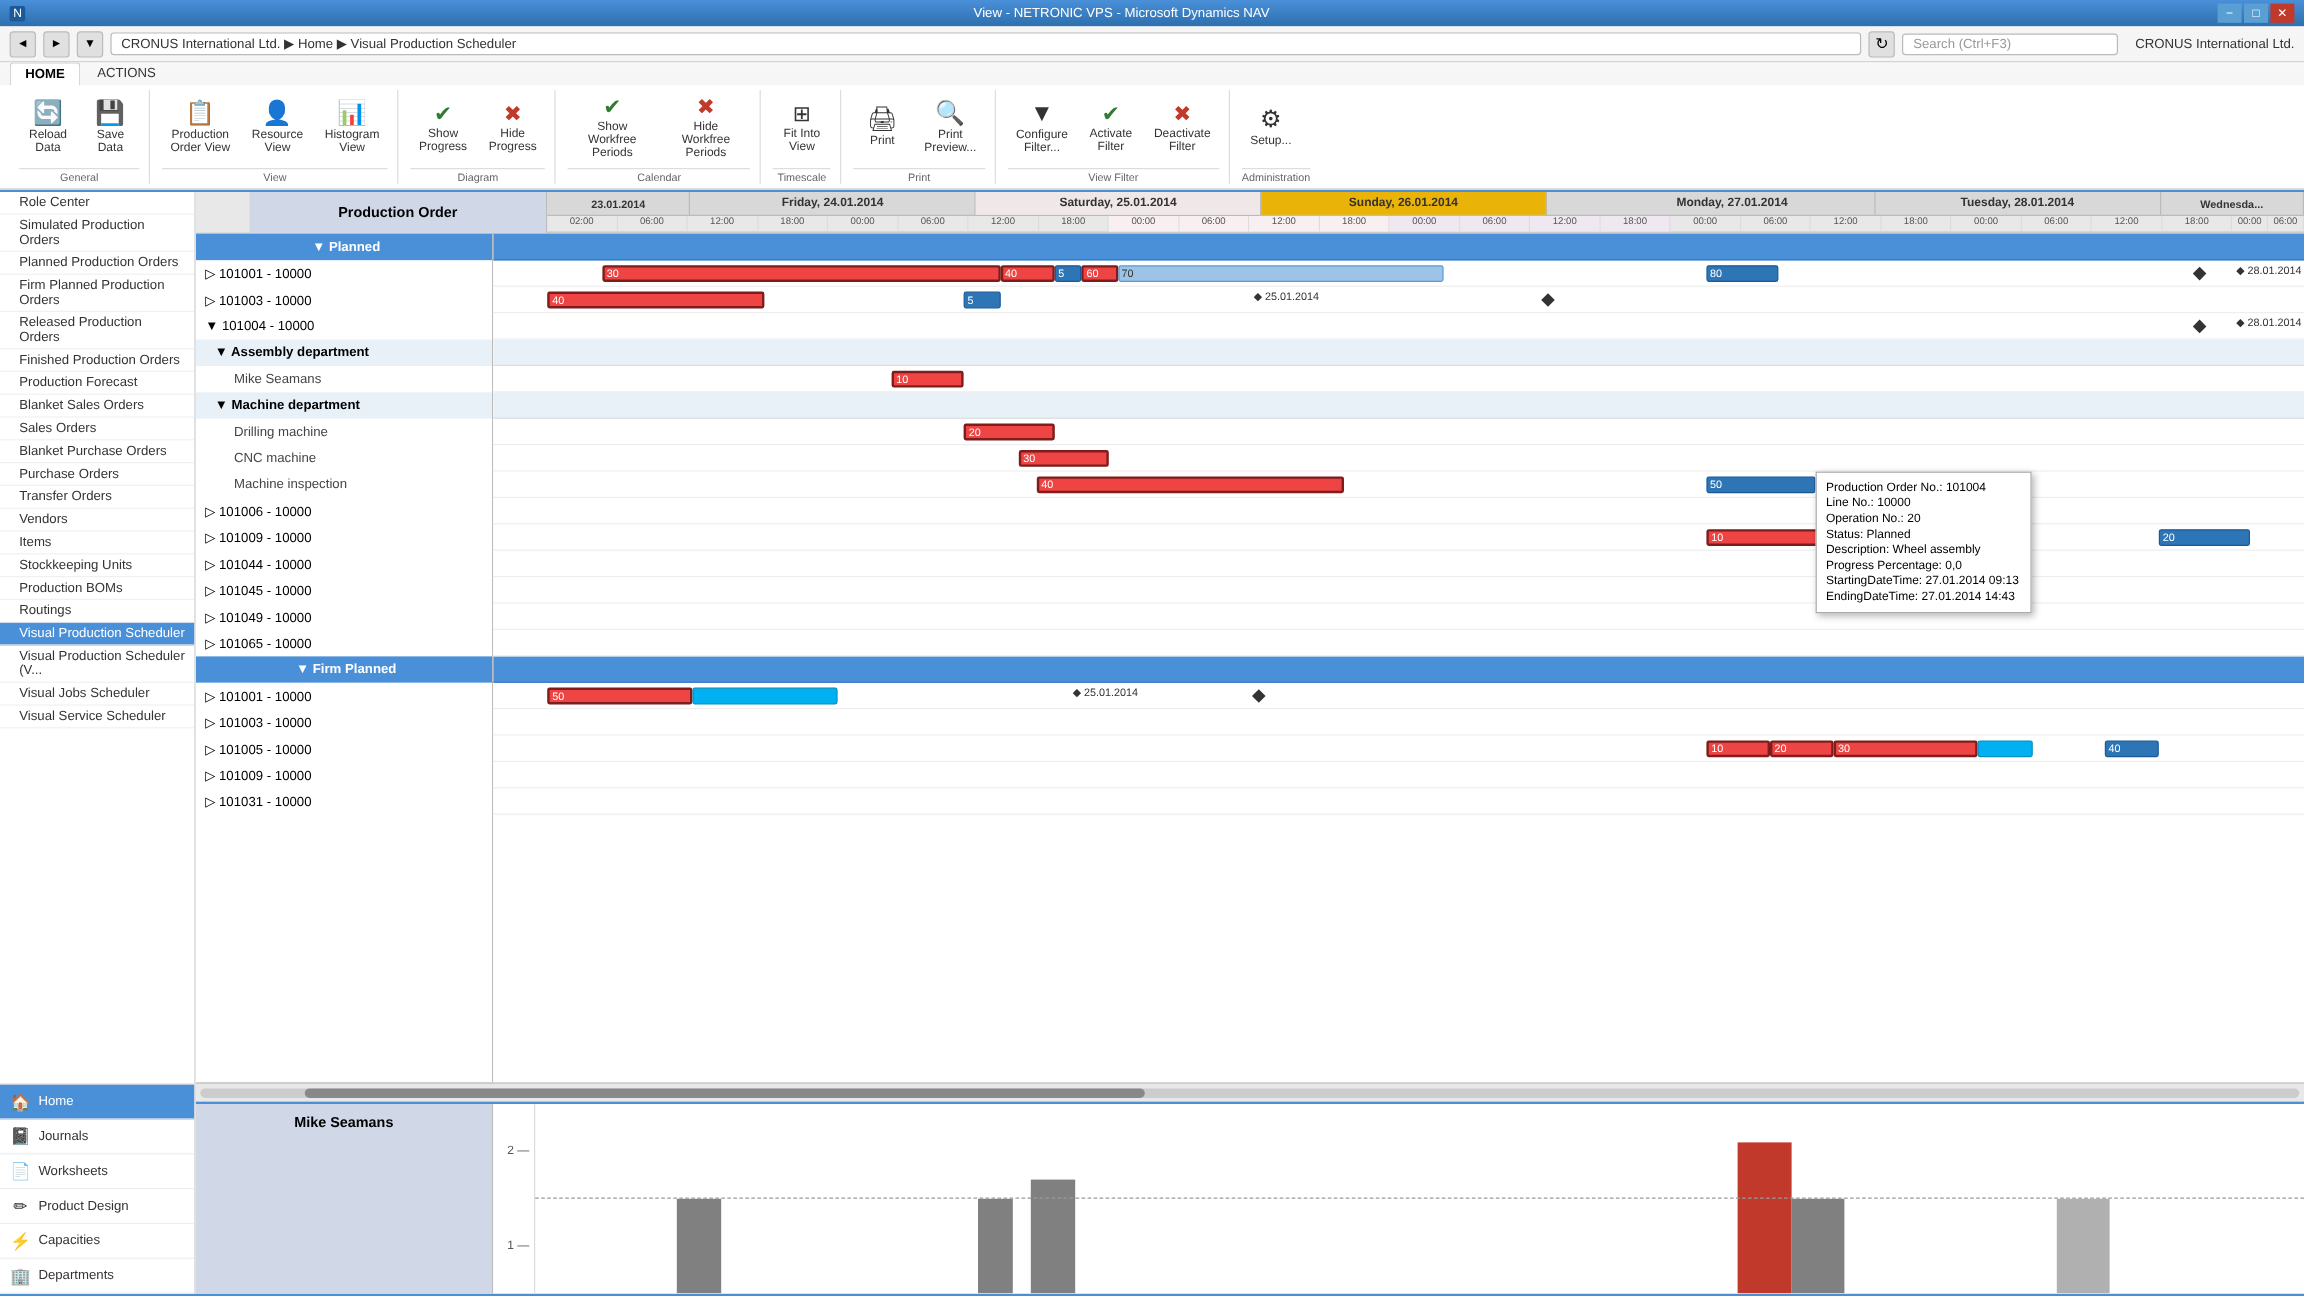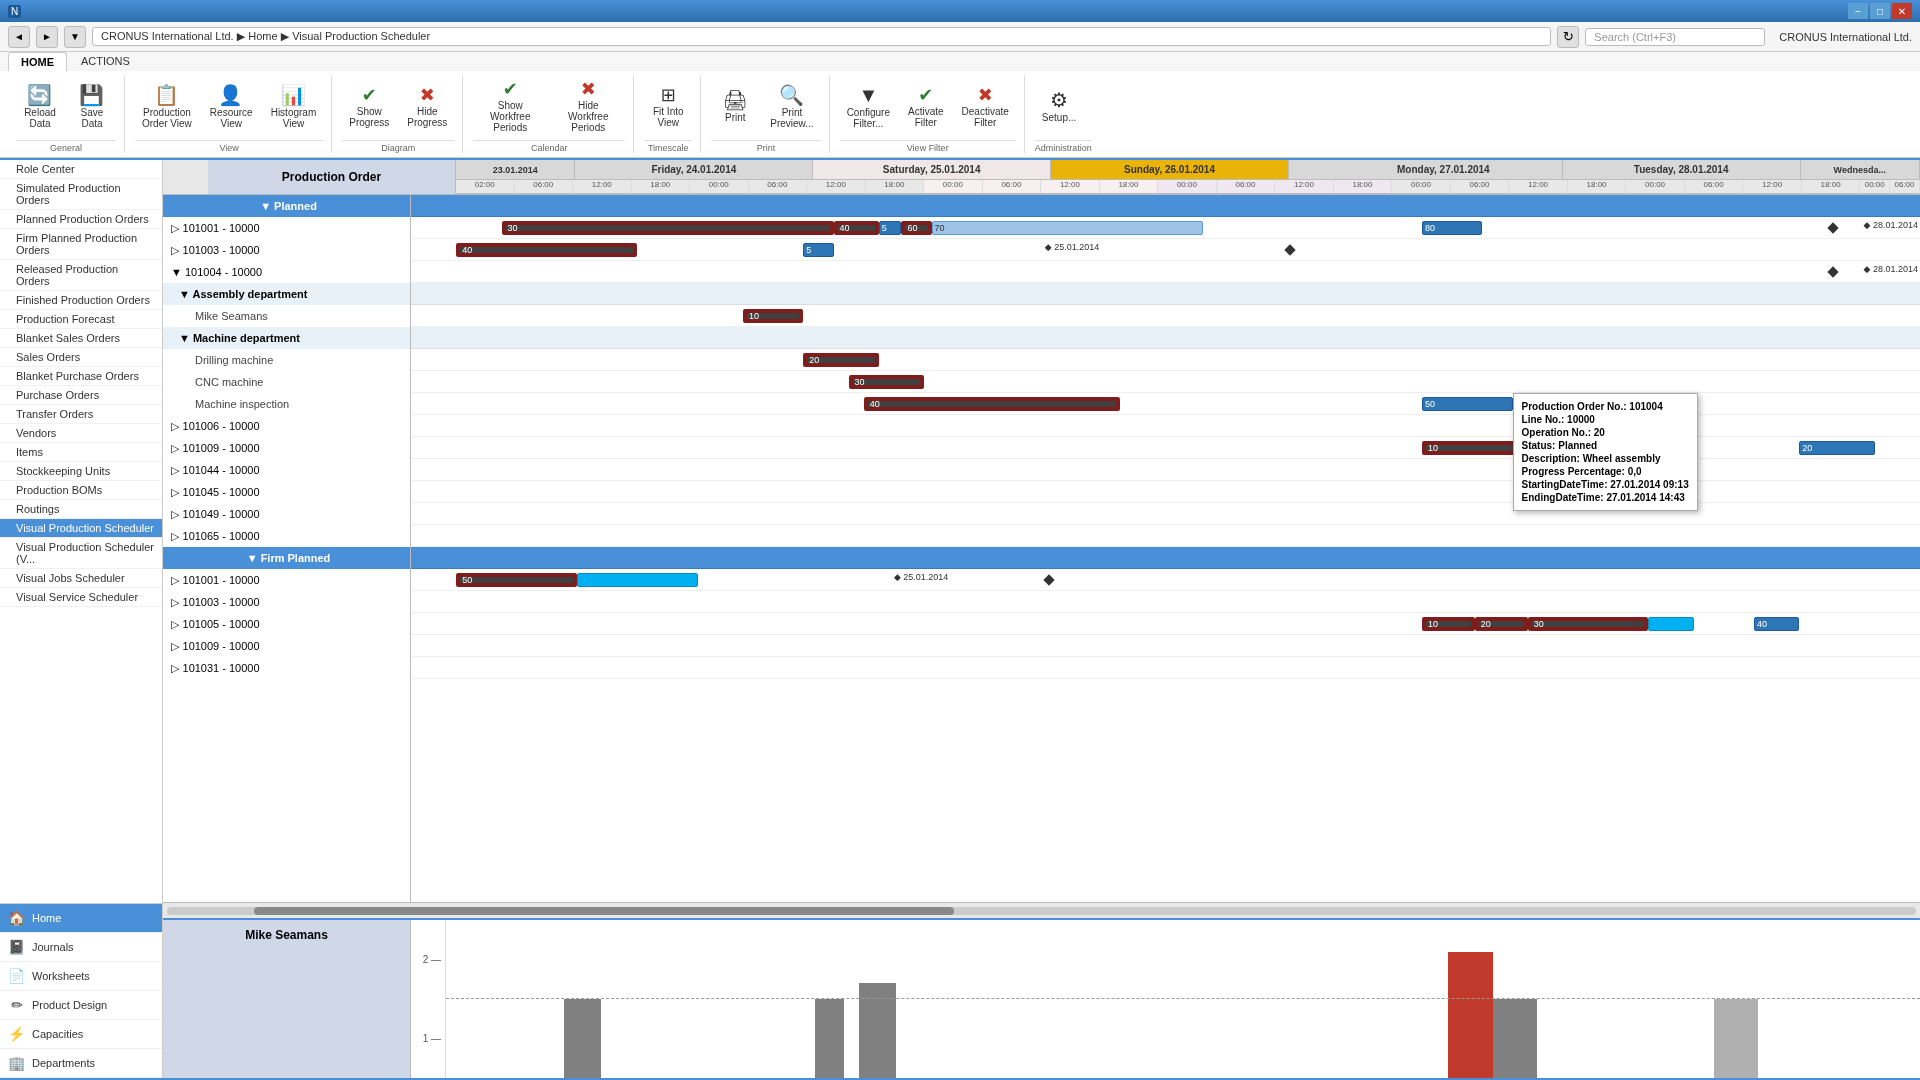--- a/index.html
+++ b/index.html
@@ -251,21 +251,21 @@
       top: 4px;
       border-radius: 2px;
       font-size: 9px;
       display: flex;
       align-items: center;
       padding: 0 2px;
       overflow: hidden;
       white-space: nowrap;
       cursor: pointer;
     }
-    .bar.blue { background: #404040; color: white; border: 4px solid #7f1d1d; }
+    .bar.blue { background: #ef4444; color: white; border: 2px solid #7f1d1d; }
     .bar.dark-blue { background: #2e75b6; color: white; border: 1px solid #1a5a9a; }
     .bar.light-blue { background: #9dc3e6; color: #333; border: 1px solid #5b9bd5; }
     .bar.cyan { background: #00b0f0; color: white; border: 1px solid #0090c0; }
 
     .diamond {
       position: absolute;
       width: 8px; height: 8px;
       top: 7px;
       transform: rotate(45deg);
       background: #333;
@@ -274,21 +274,20 @@
     
     .tooltip {
       position: absolute;
       background: white;
       border: 1px solid #aaa;
       padding: 6px 8px;
       font-size: 10px;
       z-index: 100;
       box-shadow: 2px 2px 6px rgba(0,0,0,0.3);
       min-width: 180px;
-      font-weight: bold;
     }
     .tooltip-row { padding: 1px 0; }
 
     
     #resource-view {
       height: 160px;
       border-top: 2px solid #4a90d9;
       display: flex;
       background: white;
     }
@@ -363,20 +362,21 @@
     }
 
   </style>
 </head>
 <body>
 
 <div id="titlebar">
   <div style="display:flex;align-items:center;gap:4px;">
     <span style="background:#1a5a9a;color:white;font-size:10px;padding:1px 3px;border-radius:2px;">N</span>
   </div>
+  <div class="title">View - NETRONIC VPS - Microsoft Dynamics NAV</div>
   <div class="win-controls">
     <button class="win-btn">−</button>
     <button class="win-btn">□</button>
     <button class="win-btn close">✕</button>
   </div>
 </div>
 
 <div id="addressbar">
   <button class="nav-btn">◄</button>
   <button class="nav-btn">►</button>

